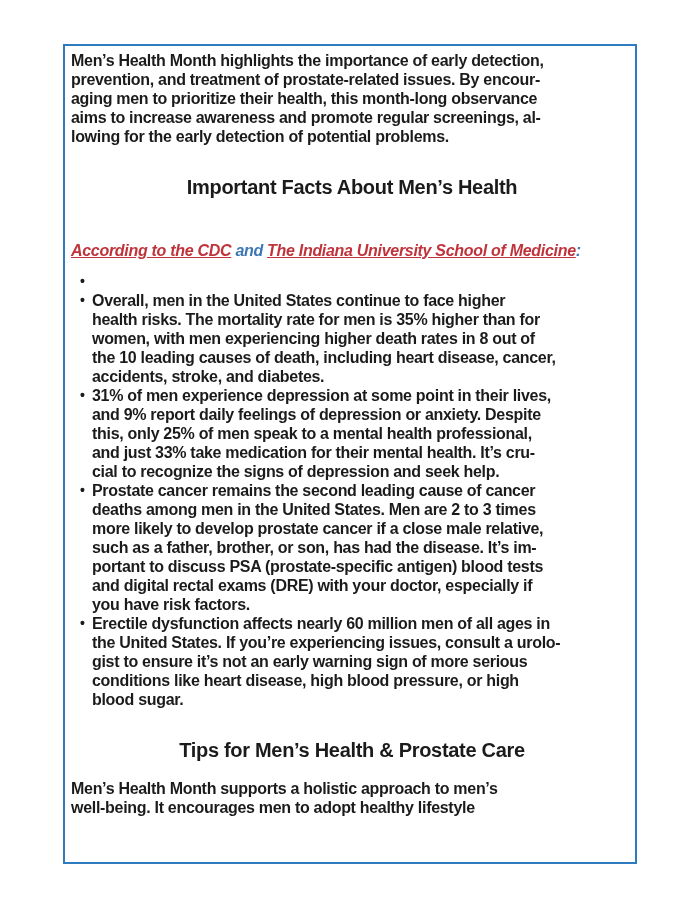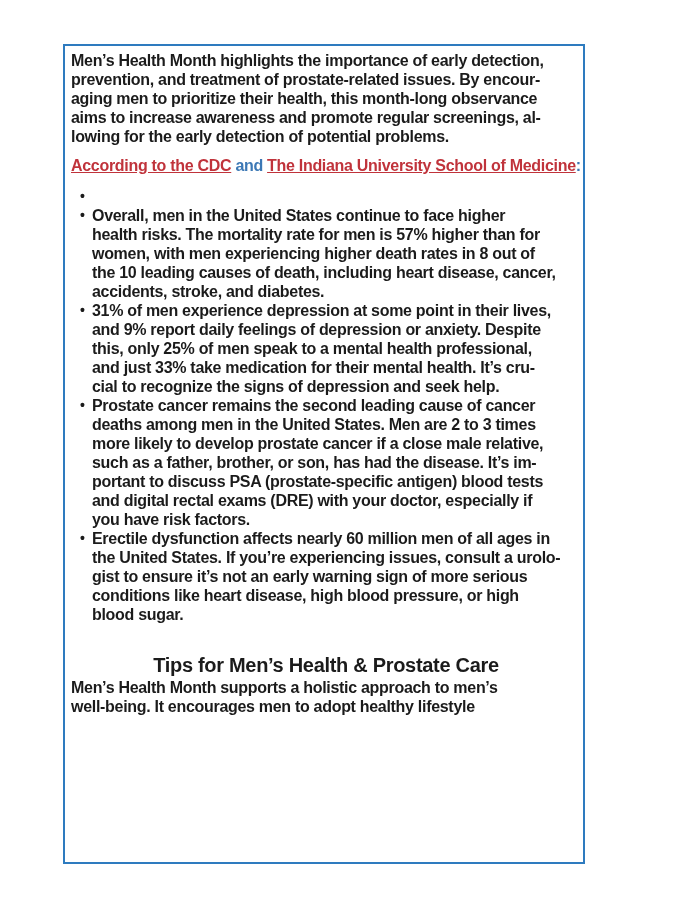--- a/index.html
+++ b/index.html
@@ -5,21 +5,21 @@
   * { margin: 0; padding: 0; box-sizing: border-box; }
   html, body {
     width: 695px; height: 899px;
     background: #ffffff;
     overflow: hidden;
     font-family: "Liberation Sans", sans-serif;
   }
   .doc-box {
     position: absolute;
     left: 63px; top: 44px;
-    width: 522px; height: 820px;
+    width: 574px; height: 820px;
     border: 2px solid var(--border-color, #2e7bbf);
     background: #ffffff;
     padding: 5px 2px 0 6px;
     color: var(--text-color, #1b1b1b);
   }
   .body, .fact-text, .sources {
     font-size: 16px;
     line-height: 19px;
     font-weight: bold;
     letter-spacing: -0.3px;
@@ -27,63 +27,64 @@
   .multiline { white-space: pre; display: block; }
   .section-heading {
     font-size: 20px;
     line-height: 26px;
     font-weight: bold;
     text-align: center;
     letter-spacing: -0.3px;
     margin-top: 28px;
   }
   .section-heading.tips { }
-  .sources { margin-top: 10px; line-height: 20px; }
+  .sources { margin-top: 41px; line-height: 20px; font-style: italic; }
   .doc-link {
     color: var(--link-color, #c0333b);
     text-decoration: underline;
     cursor: pointer;
   }
   .accent { color: var(--accent-color, #3c78b5); }
   .facts-list {
     list-style: none;
     margin-top: 11px;
   }
   .facts-list li { display: flex; align-items: flex-start; }
   .bullet {
     flex: none;
     width: 21px;
     padding-left: 9px;
     font-size: 14px;
     line-height: 19px;
     font-weight: bold;
   }
-  .closing { }
+  .closing { margin-top: 16px; }
 </style>
 </head>
 <body>
 
 <div class="doc-box">
   <p class="body multiline">Men’s Health Month highlights the importance of early detection,
 prevention, and treatment of prostate-related issues. By encour-
 aging men to prioritize their health, this month-long observance
 aims to increase awareness and promote regular screenings, al-
 lowing for the early detection of potential problems.</p>
 
+  <h1 class="section-heading">Important Facts About Men’s Health</h1>
 
   <p class="sources"><a class="doc-link">According to the CDC</a><span class="accent"> and </span><a class="doc-link">The Indiana University School of Medicine</a><span class="accent">:</span></p>
 
   <ul class="facts-list">
     <li>
       <span class="bullet">•</span>
     </li>
     <li>
       <span class="bullet">•</span>
       <span class="fact-text multiline">Overall, men in the United States continue to face higher
-health risks. The mortality rate for men is 57% higher than for
+health risks. The mortality rate for men is 35% higher than for
 women, with men experiencing higher death rates in 8 out of
 the 10 leading causes of death, including heart disease, cancer,
 accidents, stroke, and diabetes.</span>
     </li>
     <li>
       <span class="bullet">•</span>
       <span class="fact-text multiline">31% of men experience depression at some point in their lives,
 and 9% report daily feelings of depression or anxiety. Despite
 this, only 25% of men speak to a mental health professional,
 and just 33% take medication for their mental health. It’s cru-

